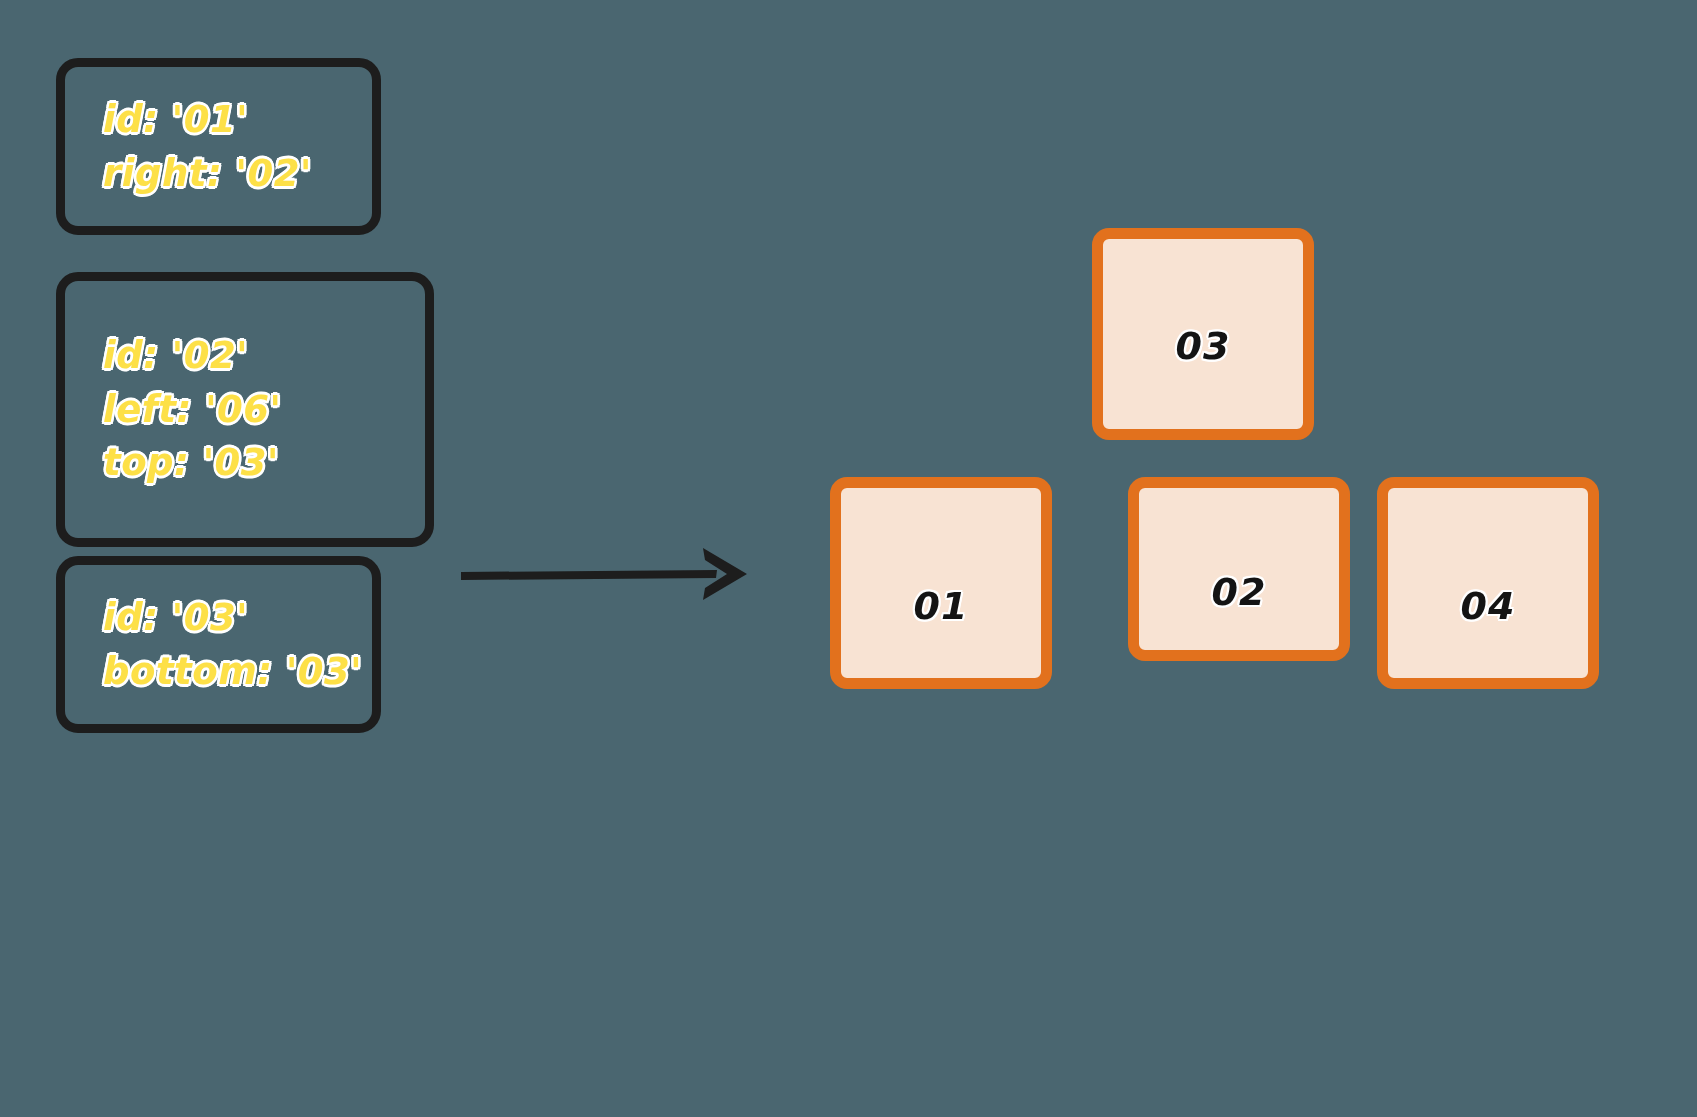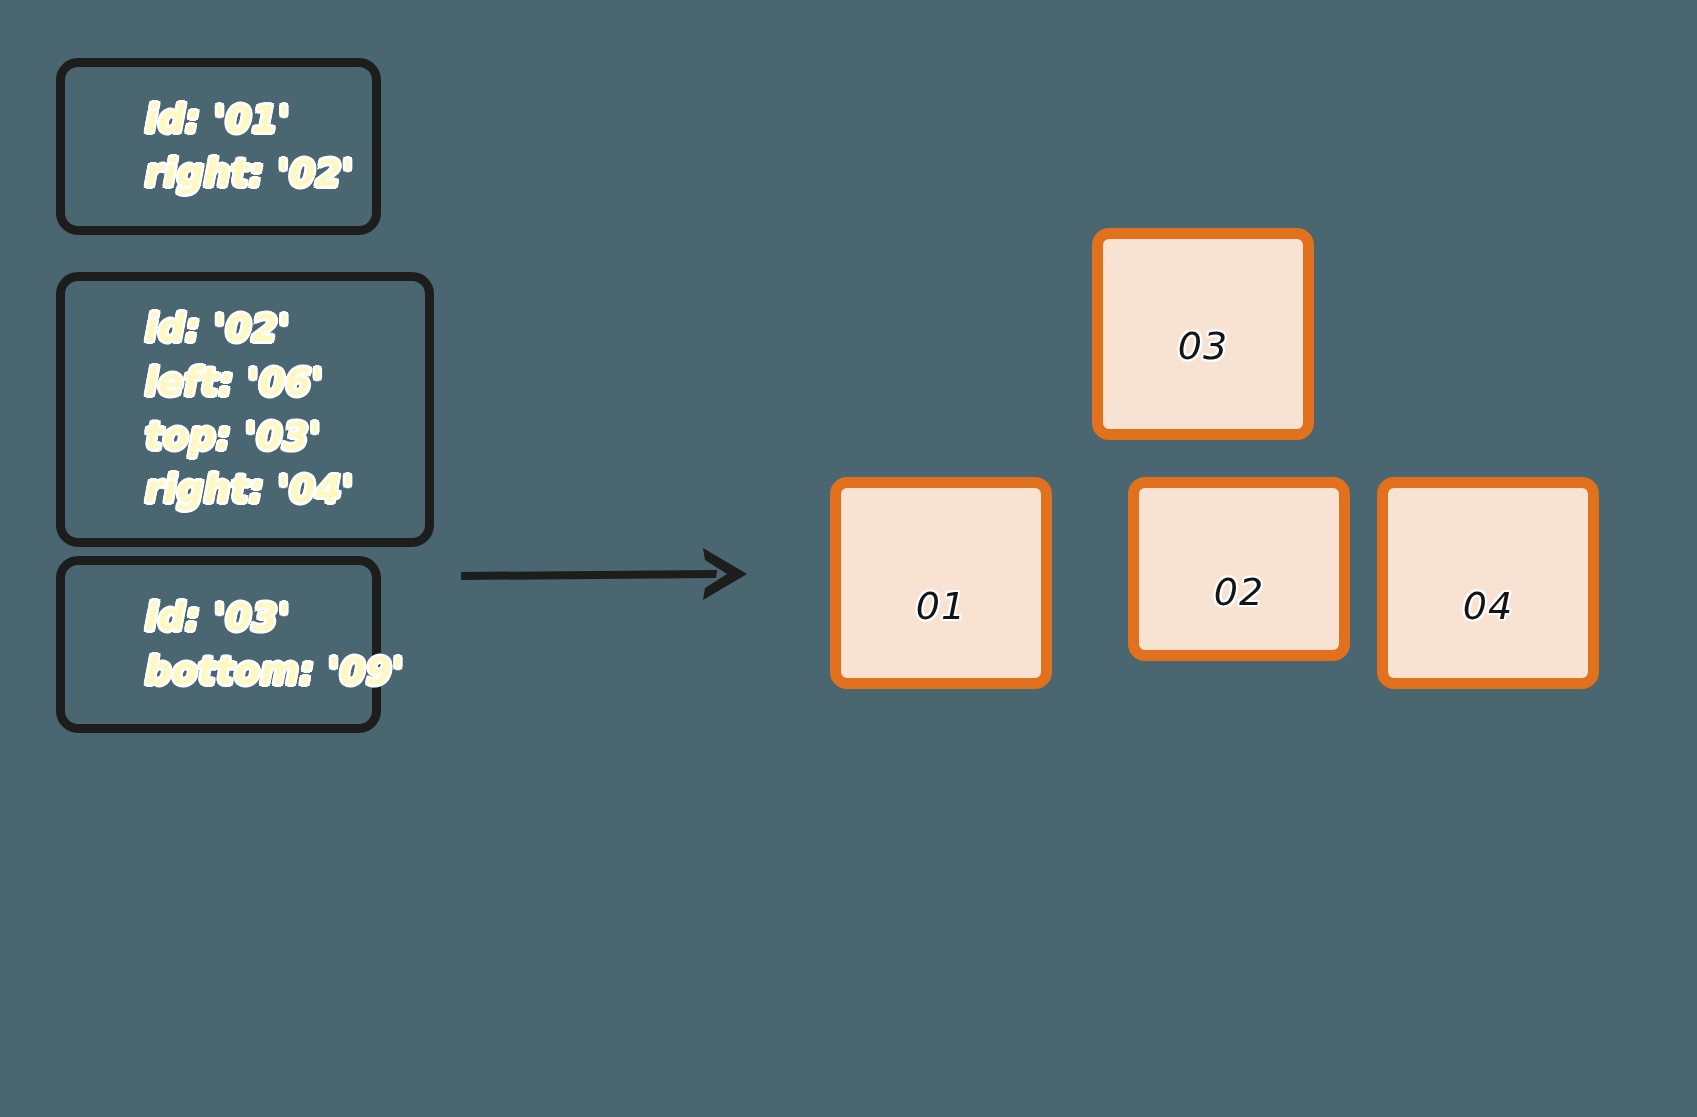--- a/index.html
+++ b/index.html
@@ -32,28 +32,27 @@
     justify-content: center;
     padding-left: 38px;
   }
   .node-line {
     font-family: "DejaVu Sans", sans-serif;
     font-weight: 700;
     font-style: italic;
     font-size: 37px;
     line-height: 1.45;
     letter-spacing: 0.5px;
-    color: #fef9c3;
+    color: #fde047;
     white-space: pre;
     -webkit-text-stroke: 4px #ffffff;
     paint-order: stroke fill;
     text-shadow:
       2.6px 0 0 #fff, -2.6px 0 0 #fff, 0 2.6px 0 #fff, 0 -2.6px 0 #fff,
       1.9px 1.9px 0 #fff, -1.9px 1.9px 0 #fff, 1.9px -1.9px 0 #fff, -1.9px -1.9px 0 #fff;
-    margin-left: 42px;
   }
   .node-line span.txt {
     position: relative;
   }
 
   #node-0 { left: 56px;  top: 58px;  width: 325px; height: 177px; }
   #node-1 { left: 56px;  top: 272px; width: 378px; height: 275px; }
   #node-2 { left: 56px;  top: 556px; width: 325px; height: 177px; }
   #node-3 { left: 56px;  top: 795px; width: 325px; height: 177px; }
 
@@ -72,21 +71,21 @@
     box-sizing: border-box;
     border: 11px solid #e2711d;
     border-radius: 17px;
     background: #f8e3d3;
     display: flex;
     align-items: center;
     justify-content: center;
   }
   .tile-label {
     font-family: "DejaVu Sans", sans-serif;
-    font-weight: 400;
+    font-weight: 700;
     font-style: italic;
     font-size: 38px;
     letter-spacing: 1px;
     color: #141414;
     text-shadow:
       2.2px 0 0 #fff, -2.2px 0 0 #fff, 0 2.2px 0 #fff, 0 -2.2px 0 #fff,
       1.6px 1.6px 0 #fff, -1.6px 1.6px 0 #fff, 1.6px -1.6px 0 #fff, -1.6px -1.6px 0 #fff;
   }
   
   #tile-01 { left: 830px;  top: 477px; width: 222px; height: 212px; }
@@ -106,26 +105,25 @@
 
   <div class="node-box" id="node-0">
     <div class="node-line"><span class="txt">id: '01'</span></div>
     <div class="node-line"><span class="txt">right: '02'</span></div>
   </div>
 
   <div class="node-box" id="node-1">
     <div class="node-line"><span class="txt">id: '02'</span></div>
     <div class="node-line"><span class="txt">left: '06'</span></div>
     <div class="node-line"><span class="txt">top: '03'</span></div>
-    <div class="node-line"><span class="txt">right: '04'</span></div>
   </div>
 
   <div class="node-box" id="node-2">
     <div class="node-line"><span class="txt">id: '03'</span></div>
-    <div class="node-line"><span class="txt">bottom: '09'</span></div>
+    <div class="node-line"><span class="txt">bottom: '03'</span></div>
   </div>
 
 
   <svg id="arrow" viewBox="0 0 300 85">
     <path d="M6 44 L262 42 L261 50 L6 52 Z" fill="#1d1d1d"></path>
     <path d="M248 20 L292 46 L248 72 L250 60 L272 46 L250 32 Z" fill="#1d1d1d"></path>
   </svg>
 
   <div class="tile" id="tile-03">
     <span class="tile-label">03</span>

